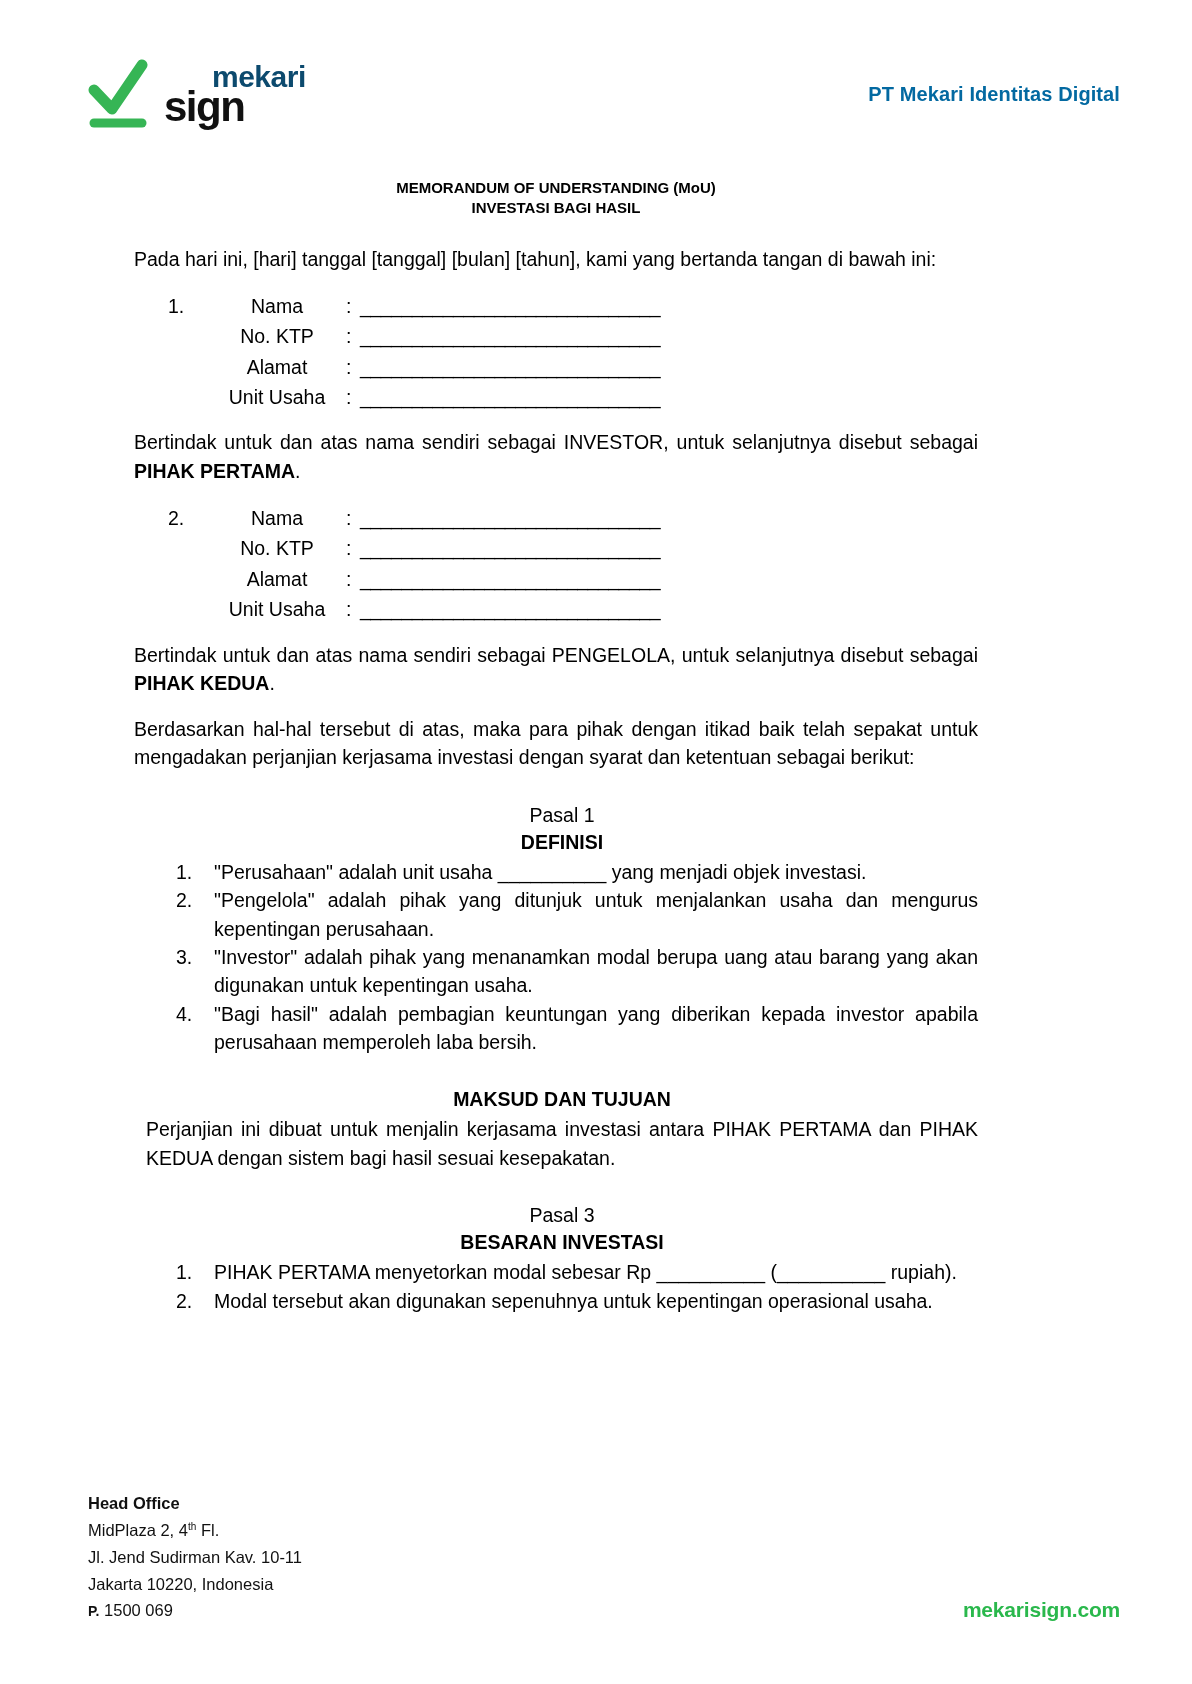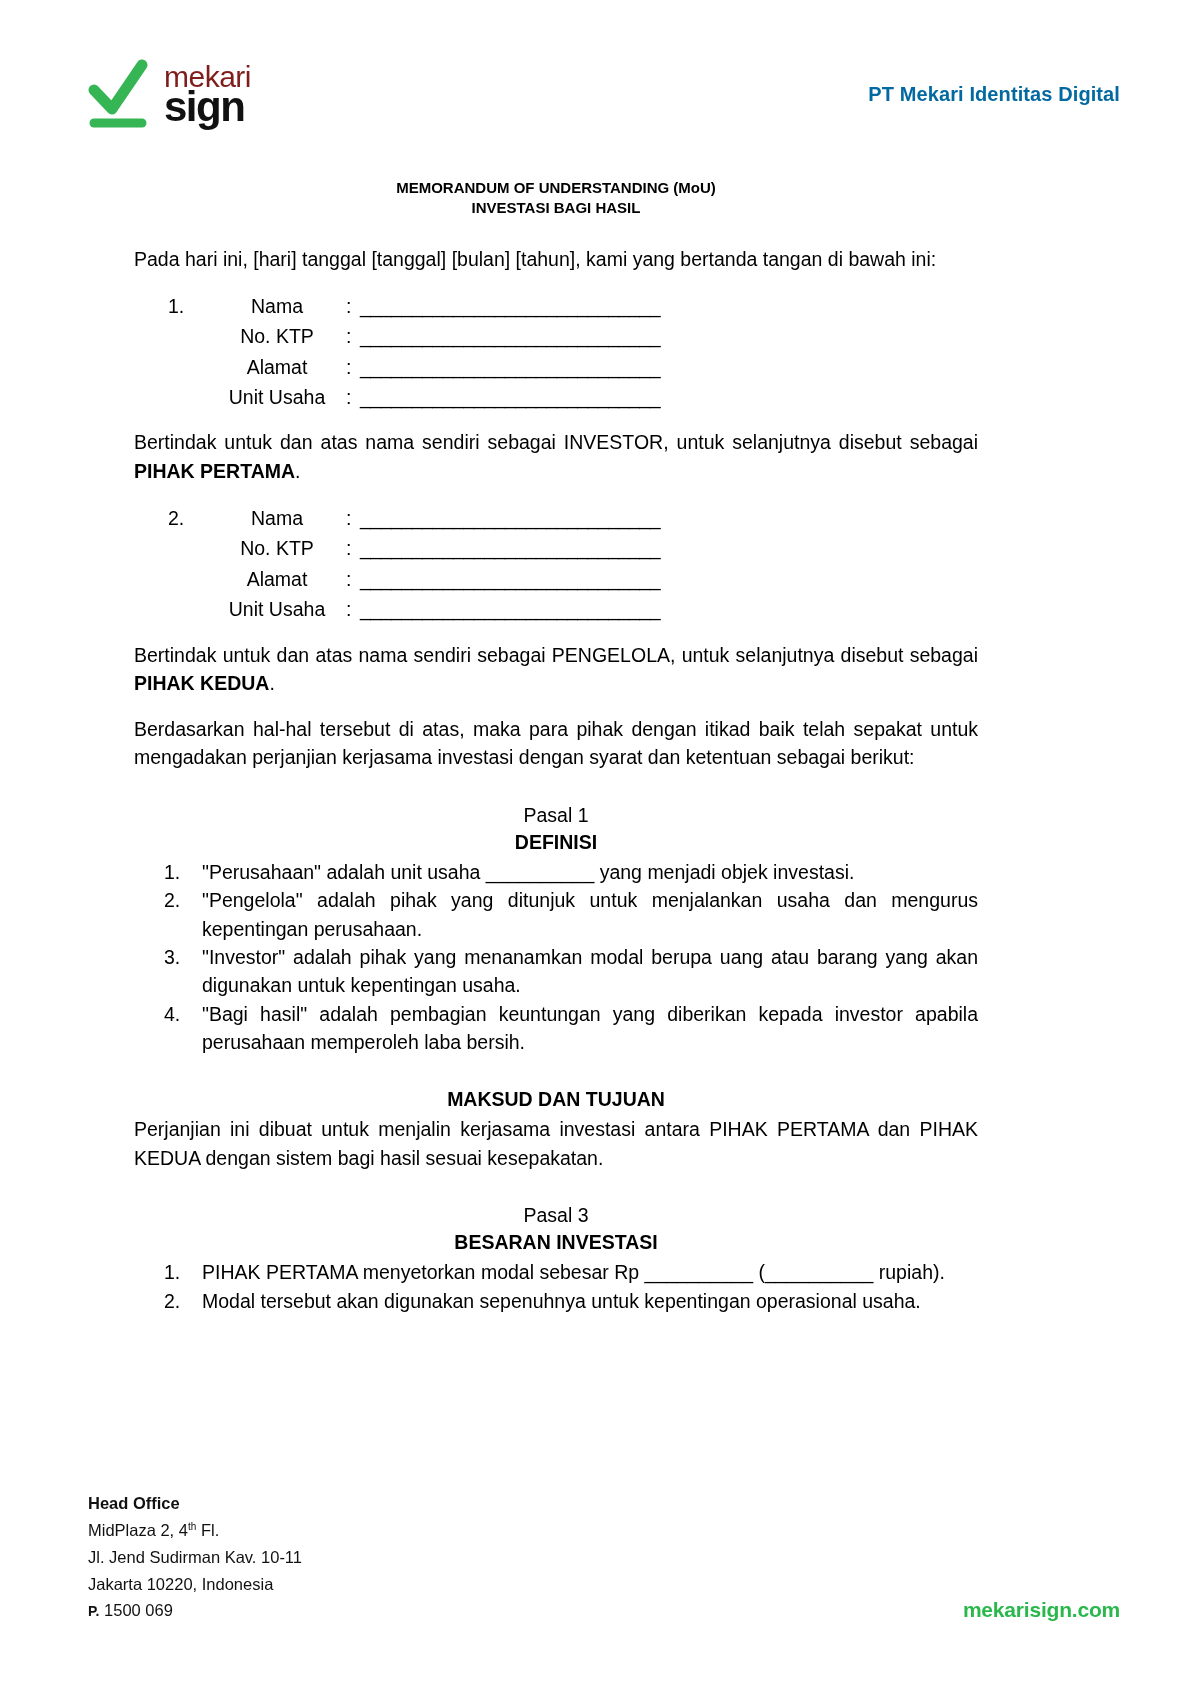--- a/index.html
+++ b/index.html
@@ -43,23 +43,24 @@
     flex: 0 0 auto;
   }
   .logo-words {
     display: flex;
     flex-direction: column;
     line-height: 0.92;
     margin-top: 2px;
   }
   .logo-mekari {
     font-size: 30px;
-    font-weight: normal;
-    color: #7f1d1d;
+    font-weight: bold;
+    color: #0c4a6e;
     letter-spacing: -0.5px;
+    margin-left: 48px;
   }
   .logo-sign {
     font-size: 42px;
     font-weight: bold;
     color: #111111;
     letter-spacing: -1.5px;
     margin-top: -2px;
   }
   .company-name {
     font-size: 20px;
@@ -114,21 +115,21 @@
   .field-colon {
     width: 14px;
     flex: 0 0 14px;
   }
   .field-line {
     letter-spacing: -0.5px;
     white-space: nowrap;
   }
 
   
-  .pasal-block { margin-top: 30px; }
+  .pasal-block { margin-top: 30px; margin-left: 12px; }
   .pasal-num {
     text-align: center;
     font-weight: normal;
     line-height: 1.4;
   }
   .pasal-title {
     text-align: center;
     font-weight: bold;
     line-height: 1.4;
     margin-bottom: 2px;

